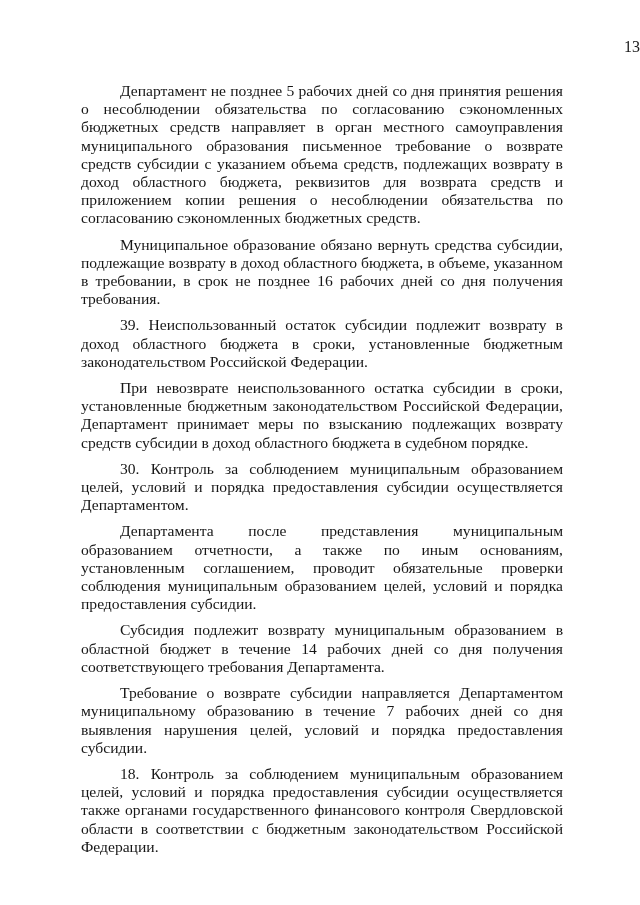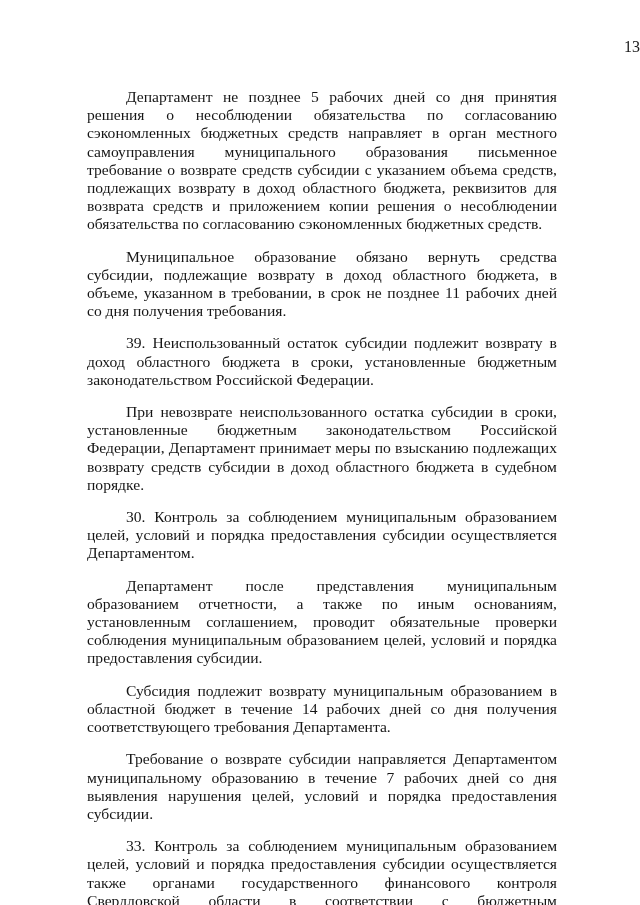--- a/index.html
+++ b/index.html
@@ -7,31 +7,31 @@
   .page { position: absolute; left: 0; top: 0; width: 640px; height: 905px; background: #fff; }
   .page-number {
     position: absolute; top: 38px; left: 0; width: 640px; text-align: right;
     font-family: "Liberation Serif", serif; font-size: 16px; color: #1a1a1a;
   }
   .body-text {
     position: absolute; top: 74px; left: 73px; width: 498px;
     font-family: "Liberation Serif", serif; font-size: 15.6px; line-height: 18.2px;
     color: #161616; text-align: justify;
   }
-  .body-text p { margin: 14px; text-indent: 39px; }
+  .body-text p { margin: 8px; text-indent: 39px; }
 </style>
 </head>
 <body>
 
 <div class="page">
   <div class="page-number">13</div>
   <div class="body-text">
     <p>Департамент не позднее 5 рабочих дней со дня принятия решения о несоблюдении обязательства по согласованию сэкономленных бюджетных средств направляет в орган местного самоуправления муниципального образования письменное требование о возврате средств субсидии с указанием объема средств, подлежащих возврату в доход областного бюджета, реквизитов для возврата средств и приложением копии решения о несоблюдении обязательства по согласованию сэкономленных бюджетных средств.</p>
-    <p>Муниципальное образование обязано вернуть средства субсидии, подлежащие возврату в доход областного бюджета, в объеме, указанном в требовании, в срок не позднее 11 рабочих дней со дня получения требования.</p>
+    <p>Муниципальное образование обязано вернуть средства субсидии, подлежащие возврату в доход областного бюджета, в объеме, указанном в требовании, в срок не позднее 16 рабочих дней со дня получения требования.</p>
     <p>39. Неиспользованный остаток субсидии подлежит возврату в доход областного бюджета в сроки, установленные бюджетным законодательством Российской Федерации.</p>
     <p>При невозврате неиспользованного остатка субсидии в сроки, установленные бюджетным законодательством Российской Федерации, Департамент принимает меры по взысканию подлежащих возврату средств субсидии в доход областного бюджета в судебном порядке.</p>
     <p>30. Контроль за соблюдением муниципальным образованием целей, условий и порядка предоставления субсидии осуществляется Департаментом.</p>
-    <p>Департамент после представления муниципальным образованием отчетности, а также по иным основаниям, установленным соглашением, проводит обязательные проверки соблюдения муниципальным образованием целей, условий и порядка предоставления субсидии.</p>
+    <p>Департамента после представления муниципальным образованием отчетности, а также по иным основаниям, установленным соглашением, проводит обязательные проверки соблюдения муниципальным образованием целей, условий и порядка предоставления субсидии.</p>
     <p>Субсидия подлежит возврату муниципальным образованием в областной бюджет в течение 14 рабочих дней со дня получения соответствующего требования Департамента.</p>
     <p>Требование о возврате субсидии направляется Департаментом муниципальному образованию в течение 7 рабочих дней со дня выявления нарушения целей, условий и порядка предоставления субсидии.</p>
-    <p>33. Контроль за соблюдением муниципальным образованием целей, условий и порядка предоставления субсидии осуществляется также органами государственного финансового контроля Свердловской области в соответствии с бюджетным законодательством Российской Федерации.</p>
+    <p>18. Контроль за соблюдением муниципальным образованием целей, условий и порядка предоставления субсидии осуществляется также органами государственного финансового контроля Свердловской области в соответствии с бюджетным законодательством Российской Федерации.</p>
   </div>
 </div>
 
 </body></html>

